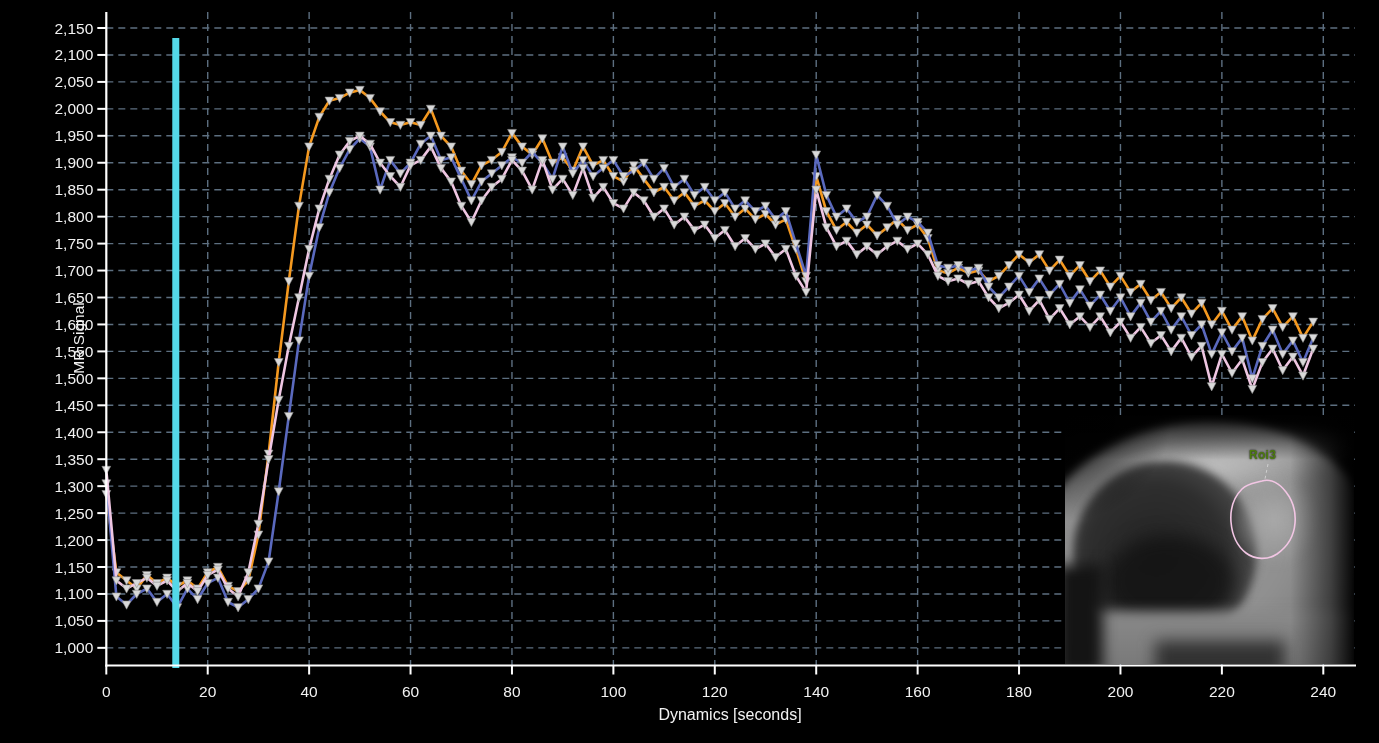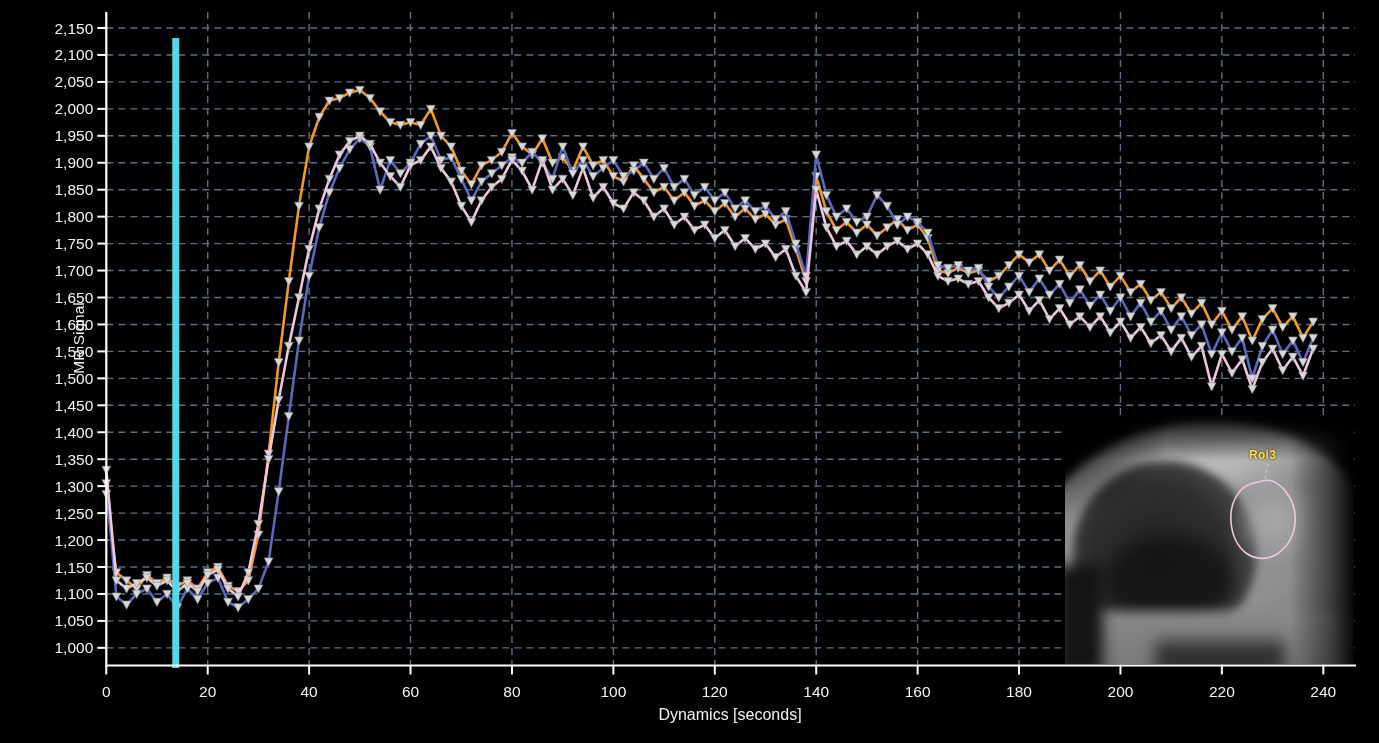--- a/index.html
+++ b/index.html
@@ -551,15 +551,15 @@
       <line x1="203" y1="49" x2="200" y2="64" stroke="#cfcfcf" stroke-width="1" stroke-dasharray="3 3"></line>
       <path d="M 197 66
                C 206 63, 215 69, 221 77
                C 228 86, 231 96, 230 108
                C 229 121, 222 132, 212 139
                C 203 145, 190 145, 181 138
                C 172 131, 167 119, 166 107
                C 165 94, 169 82, 177 74
                C 183 68, 190 68, 197 66 Z" fill="none" stroke="#f2c6e4" stroke-width="1.6"></path>
     </svg>
-    <span class="roi-label" style="color: #fde047;">Roi3</span>
+    <span class="roi-label" style="color: #4d7c0f;">Roi3</span>
   </div>
 </div>
 
 </body></html>

